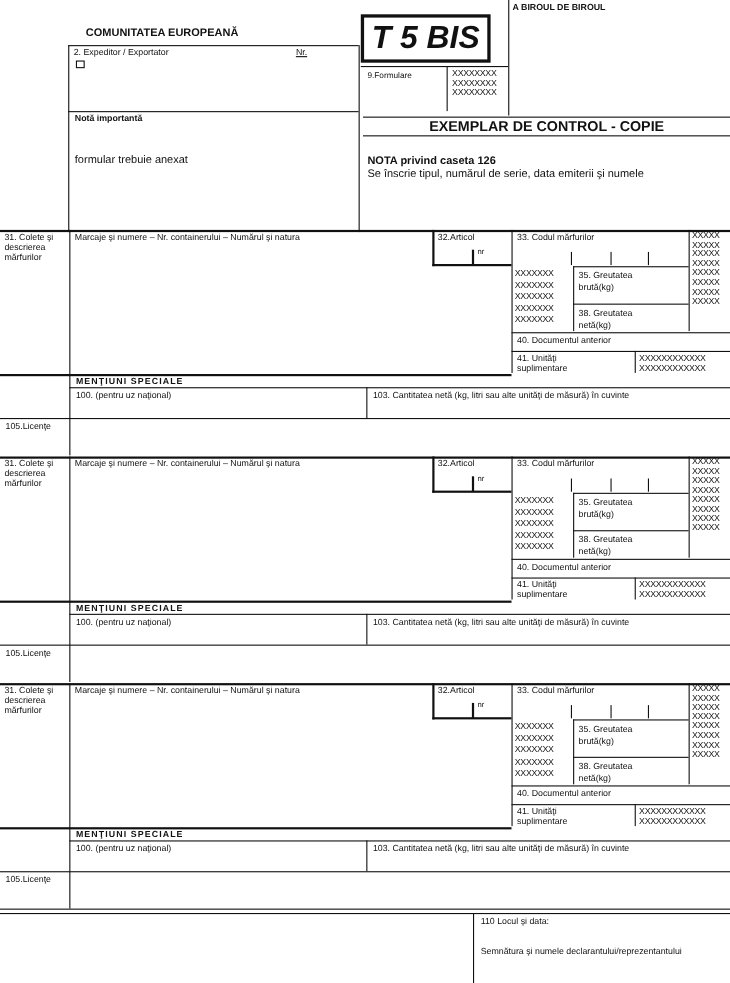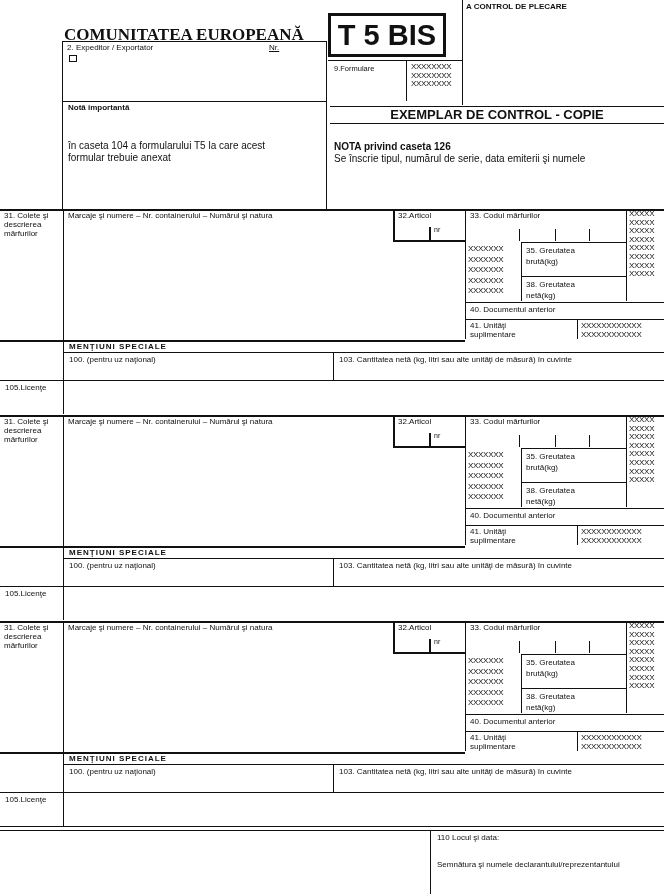--- a/index.html
+++ b/index.html
@@ -11,26 +11,26 @@
   .hl { position:absolute; height:0; border-top:1px solid #111; }
   .hl2 { position:absolute; height:0; border-top:2px solid #111; }
   .vl { position:absolute; width:0; border-left:1px solid #111; }
   .vl2 { position:absolute; width:0; border-left:2px solid #111; }
   .xs { font-size:8px; line-height:8.6px; letter-spacing:-0.3px; white-space:pre; }
   .checkbox { width:6px; height:5px; border:1px solid #111; }
 </style>
 </head>
 <body>
 
-<div class="abs t b" style="left:466px;top:2px;">A CONTROL DE PLECARE</div>
+<div class="abs t b" style="left:466px;top:2px;">A BIROUL DE BIROUL</div>
 <div class="vl" style="left:462px;top:0;height:105px;"></div>
 
-<div class="abs b" style="left:64px;top:25px;font-size:17px;font-family:Liberation Serif, serif;">COMUNITATEA EUROPEANĂ</div>
-
-<div class="abs" style="left:328px;top:13px;width:118px;height:44px;border:3px solid #111;box-sizing:border-box;">
+<div class="abs b" style="left:78px;top:25px;font-size:10px;">COMUNITATEA EUROPEANĂ</div>
+
+<div class="abs" style="left:328px;top:13px;width:118px;height:44px;border:3px solid #111;box-sizing:border-box;font-style:italic;">
   <div class="b" style="text-align:center;font-size:29px;line-height:38px;">T 5 BIS</div>
 </div>
 
 <div class="hl" style="left:62px;top:41px;width:264px;"></div>
 <div class="vl" style="left:62px;top:41px;height:170px;"></div>
 <div class="vl" style="left:326px;top:41px;height:170px;"></div>
 <div class="abs t" style="left:67px;top:43px;">2. Expeditor / Exportator</div>
 <div class="abs t" style="left:269px;top:43px;text-decoration:underline;">Nr.</div>
 <div class="abs checkbox" style="left:69px;top:55px;"></div>
 
@@ -39,21 +39,20 @@
 <div class="abs t" style="left:334px;top:64px;font-size:7.5px;">9.Formulare</div>
 <div class="abs" style="left:411px;top:63px;">
   <div class="xs">XXXXXXXX</div>
   <div class="xs">XXXXXXXX</div>
   <div class="xs">XXXXXXXX</div>
 </div>
 
 <div class="hl" style="left:62px;top:101px;width:264px;"></div>
 <div class="abs t b" style="left:68px;top:103px;">Notă importantă</div>
 <div class="abs" style="left:68px;top:140px;font-size:10px;line-height:11.5px;white-space:nowrap;">
-  <div>în caseta 104 a formularului T5 la care acest</div>
   <div>formular trebuie anexat</div>
 </div>
 
 <div class="hl" style="left:330px;top:106px;width:334px;"></div>
 <div class="hl" style="left:330px;top:123px;width:334px;"></div>
 <div class="abs b" style="left:330px;top:107px;width:334px;text-align:center;font-size:13px;line-height:16px;">EXEMPLAR DE CONTROL - COPIE</div>
 
 <div class="abs b" style="left:334px;top:141px;font-size:10px;line-height:12px;">NOTA privind caseta 126</div>
 <div class="abs" style="left:334px;top:153px;font-size:10px;line-height:11.5px;white-space:nowrap;">
   <div>Se înscrie tipul, numărul de serie, data emiterii şi numele</div>

